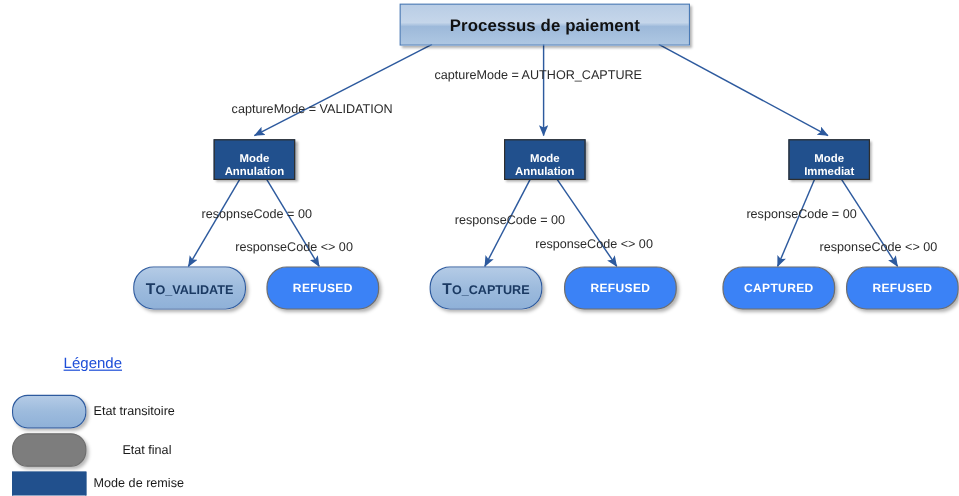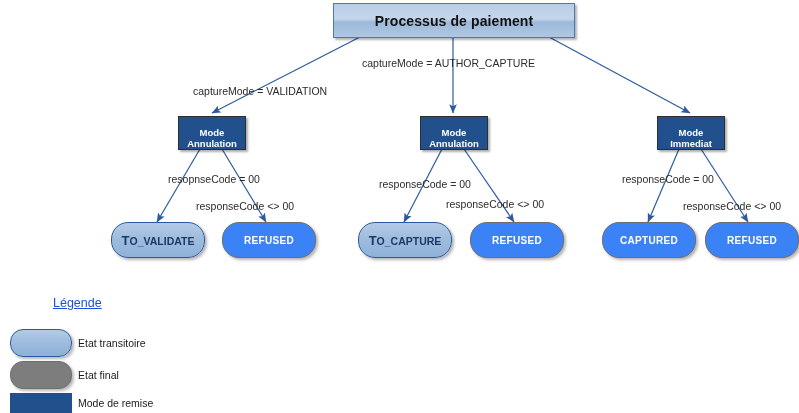--- a/index.html
+++ b/index.html
@@ -177,20 +177,20 @@
   <div class="legend-title">Légende</div>
 
   <div class="legend-row" style="top:329px;">
     <div class="sw-cap transitory"></div>
   </div>
   <div class="legend-label" style="top:337px;">Etat transitoire</div>
 
   <div class="legend-row" style="top:361px;">
     <div class="sw-cap final"></div>
   </div>
-  <div class="legend-label" style="top:369px;">Etat final</div>
+  <div class="legend-label" style="top:369px;margin-left:24px;">Etat final</div>
 
   <div class="legend-row" style="top:393px;">
     <div class="sw-rect"></div>
   </div>
   <div class="legend-label" style="top:397px;">Mode de remise</div>
 
 </div>
 
 </body></html>

